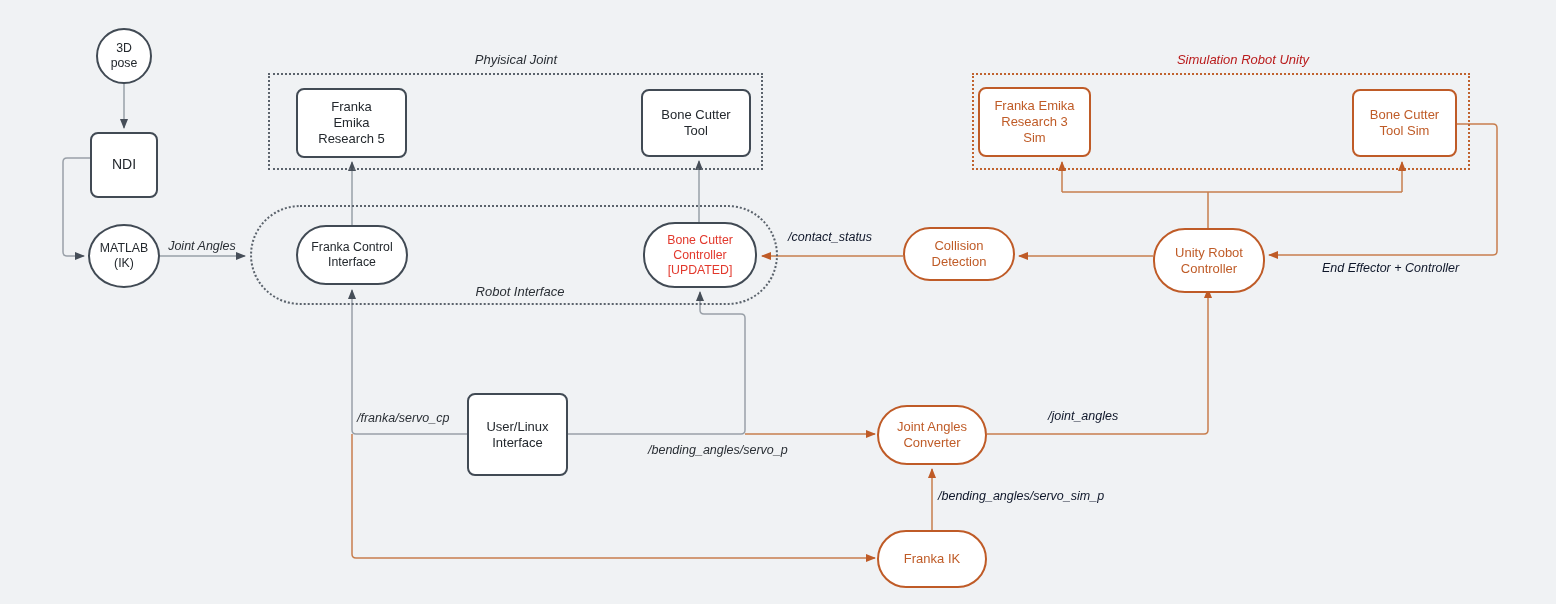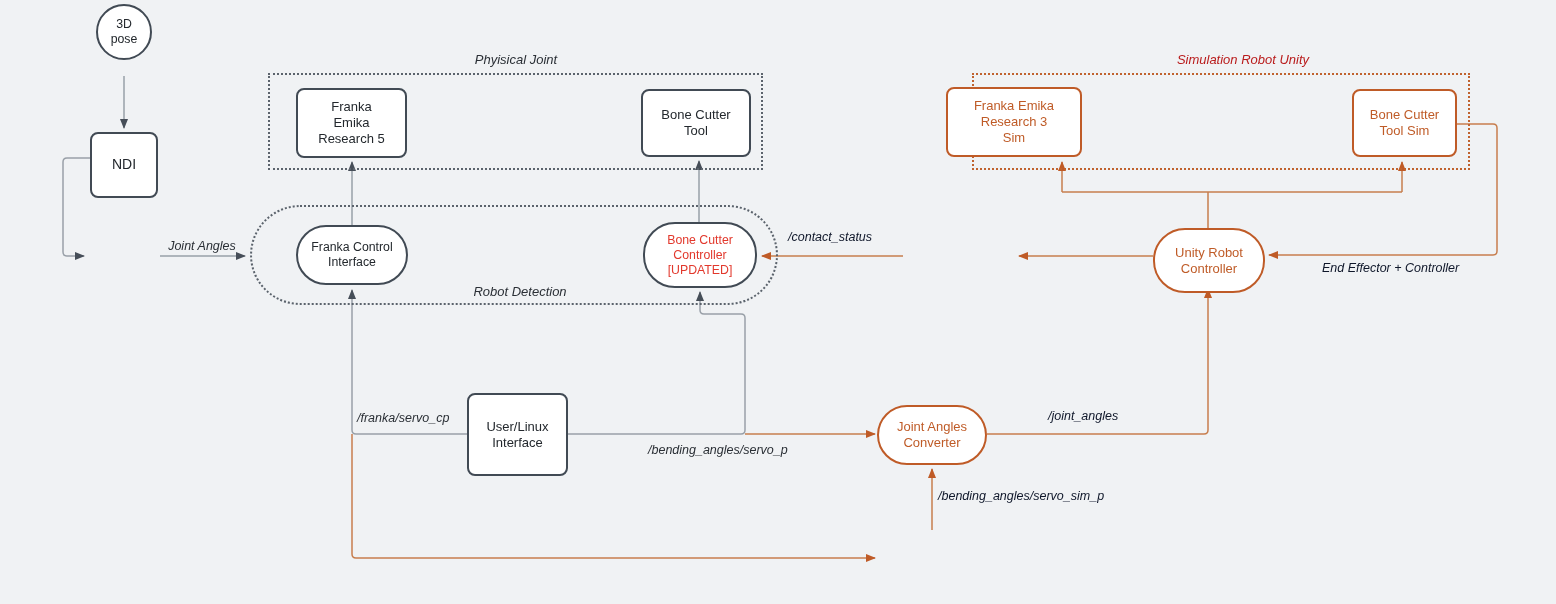--- a/index.html
+++ b/index.html
@@ -64,50 +64,55 @@
       <path d="M352,434 V554 Q352,558 356,558 H875" marker-end="url(#mo)"></path>
       <path d="M932,530 V469" marker-end="url(#mo)"></path>
       <path d="M987,434 H1204 Q1208,434 1208,430 V289" marker-end="url(#mo)"></path>
     </g>
   </svg>
 
   <div class="container-box dotted-dark" style="left:268px;top:73px;width:495px;height:97px"></div>
   <div class="ctitle dark-t" style="left:416px;top:52px;width:200px">Phyisical Joint</div>
 
   <div class="container-box dotted-dark rc-stadium" style="left:250px;top:205px;width:528px;height:100px"></div>
-  <div class="ctitle dark-t" style="left:430px;top:284px;width:180px">Robot Detection</div>
+  <div class="ctitle dark-t" style="left:430px;top:284px;width:180px">Robot Interface</div>
 
   <div class="container-box dotted-orange" style="left:972px;top:73px;width:498px;height:97px"></div>
   <div class="ctitle orange-t" style="left:1143px;top:52px;width:200px">Simulation Robot Unity</div>
 
-  <div class="node dark circle fs12" style="left:96px;top:4px;width:56px;height:56px">3D
+  <div class="node dark circle fs12" style="left:96px;top:28px;width:56px;height:56px">3D
 pose</div>
   <div class="node dark rect fs14" style="left:90px;top:132px;width:68px;height:66px">NDI</div>
+  <div class="node dark circle fs12" style="left:88px;top:224px;width:72px;height:64px">MATLAB
+(IK)</div>
   <div class="node dark rect fs13" style="left:296px;top:88px;width:111px;height:70px">Franka
 Emika
 Research 5</div>
   <div class="node dark rect fs13" style="left:641px;top:89px;width:110px;height:68px">Bone Cutter
 Tool</div>
   <div class="node dark stadium fs12" style="left:296px;top:225px;width:112px;height:60px">Franka Control
 Interface</div>
   <div class="node dark stadium fs12 red-text" style="left:643px;top:222px;width:114px;height:66px">Bone Cutter
 Controller
 [UPDATED]</div>
   <div class="node dark rect fs13" style="left:467px;top:393px;width:101px;height:83px">User/Linux
 Interface</div>
 
-  <div class="node orange rect fs13" style="left:946px;top:87px;width:136px;height:70px">Franka Emika
+  <div class="node orange rect fs13" style="left:978px;top:87px;width:113px;height:70px">Franka Emika
 Research 3
 Sim</div>
   <div class="node orange rect fs13" style="left:1352px;top:89px;width:105px;height:68px">Bone Cutter
 Tool Sim</div>
+  <div class="node orange stadium fs13" style="left:903px;top:227px;width:112px;height:54px">Collision
+Detection</div>
   <div class="node orange stadium fs13" style="left:1153px;top:228px;width:112px;height:65px">Unity Robot
 Controller</div>
   <div class="node orange stadium fs13" style="left:877px;top:405px;width:110px;height:60px">Joint Angles
 Converter</div>
+  <div class="node orange stadium fs13" style="left:877px;top:530px;width:110px;height:58px">Franka IK</div>
 
   <div class="elabel dark-t" style="left:150px;top:239px;width:104px;text-align:center">Joint Angles</div>
   <div class="elabel orange-t" style="left:788px;top:230px">/contact_status</div>
   <div class="elabel orange-t" style="left:1322px;top:261px">End Effector + Controller</div>
   <div class="elabel dark-t" style="left:357px;top:411px">/franka/servo_cp</div>
   <div class="elabel dark-t" style="left:648px;top:443px">/bending_angles/servo_p</div>
   <div class="elabel orange-t" style="left:1048px;top:409px">/joint_angles</div>
   <div class="elabel orange-t" style="left:938px;top:489px">/bending_angles/servo_sim_p</div>
 
 </div>

